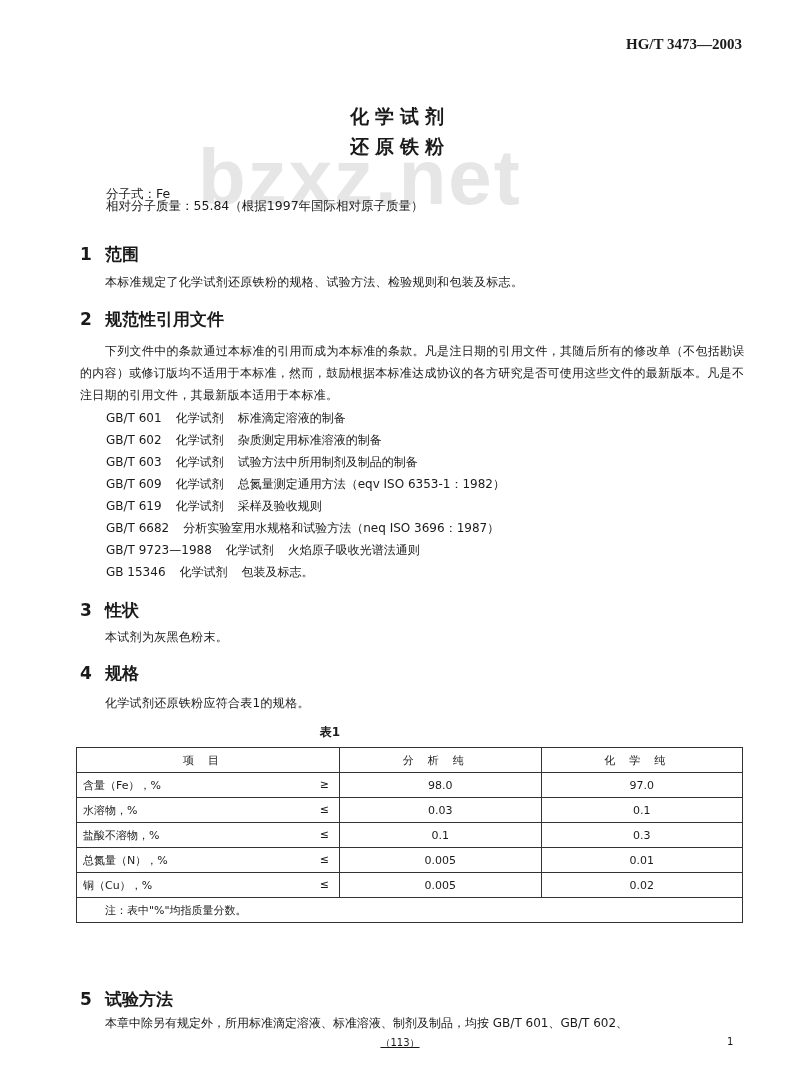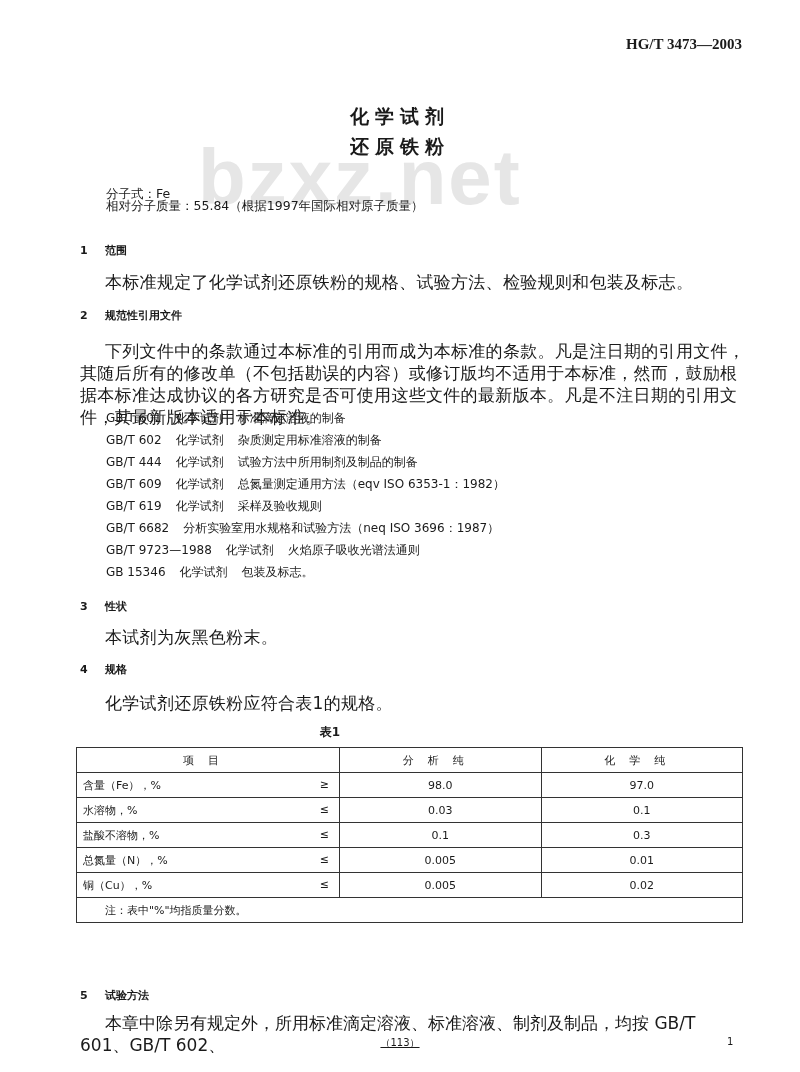--- a/index.html
+++ b/index.html
@@ -4,23 +4,23 @@
 <style>
   html, body { margin: 0; padding: 0; background: #ffffff; }
   body { width: 800px; height: 1072px; position: relative; overflow: hidden;
          font-family: "DejaVu Sans", sans-serif; color: #1a1a1a; }
   .abs { position: absolute; white-space: nowrap; }
   .std-code { top: 36px; right: 58px; font-family: "Liberation Serif", serif; font-weight: bold; font-size: 15px; }
   .title { left: 0; width: 800px; text-align: center; font-weight: bold; font-size: 19px; letter-spacing: 6px; }
   .watermark { left: 198px; top: 132px; font-family: "Liberation Sans", sans-serif; font-weight: bold;
                font-size: 78px; color: #e6e6e6; letter-spacing: 2px; z-index: 0; }
   .txt { font-size: 12.5px; z-index: 1; }
-  .heading { font-size: 11px; font-weight: bold; z-index: 1; }
+  .heading { font-size: 17px; font-weight: bold; z-index: 1; }
   .heading .num { display: inline-block; width: 25px; }
-  .para { left: 80px; width: 666px; font-size: 17px; line-height: 22px; text-indent: 25px; white-space: normal; z-index: 1; letter-spacing: 0.3px; }
+  .para { left: 80px; width: 666px; font-size: 12px; line-height: 22px; text-indent: 25px; white-space: normal; z-index: 1; letter-spacing: 0.3px; }
   .ref { left: 106px; font-size: 12px; z-index: 1; }
   .ref .code { display: inline-block; margin-right: 14px; }
   .ref .cat { display: inline-block; margin-right: 14px; }
   table.spec { position: absolute; left: 76px; top: 747px; width: 667px; border-collapse: collapse; font-size: 11px; z-index: 1; }
   table.spec td, table.spec th { border: 1.5px solid #333; height: 24px; padding: 0 6px; font-weight: normal; }
   table.spec th { text-align: center; letter-spacing: 14px; }
   table.spec td.item { width: 250px; position: relative; border-right: 1.5px solid #333; }
   table.spec td.item .op { position: absolute; right: 10px; top: 5px; }
   table.spec td.val { text-align: center; }
   table.spec td.note { text-align: left; padding-left: 28px; }
@@ -49,21 +49,21 @@
 </div>
 <div class="abs para" style="top:340px;">下列文件中的条款通过本标准的引用而成为本标准的条款。凡是注日期的引用文件，其随后所有的修改单（不包括勘误的内容）或修订版均不适用于本标准，然而，鼓励根据本标准达成协议的各方研究是否可使用这些文件的最新版本。凡是不注日期的引用文件，其最新版本适用于本标准。</div>
 
 <div class="abs ref" style="top:410px;">
   <span class="code">GB/T 601</span><span class="cat">化学试剂</span><span>标准滴定溶液的制备</span>
 </div>
 <div class="abs ref" style="top:432px;">
   <span class="code">GB/T 602</span><span class="cat">化学试剂</span><span>杂质测定用标准溶液的制备</span>
 </div>
 <div class="abs ref" style="top:454px;">
-  <span class="code">GB/T 444</span><span class="cat">化学试剂</span><span>试验方法中所用制剂及制品的制备</span>
+  <span class="code">GB/T 603</span><span class="cat">化学试剂</span><span>试验方法中所用制剂及制品的制备</span>
 </div>
 <div class="abs ref" style="top:476px;">
   <span class="code">GB/T 609</span><span class="cat">化学试剂</span><span>总氮量测定通用方法（eqv ISO 6353-1：1982）</span>
 </div>
 <div class="abs ref" style="top:498px;">
   <span class="code">GB/T 619</span><span class="cat">化学试剂</span><span>采样及验收规则</span>
 </div>
 <div class="abs ref" style="top:520px;">
   <span class="code">GB/T 6682</span><span>分析实验室用水规格和试验方法（neq ISO 3696：1987）</span>
 </div>

